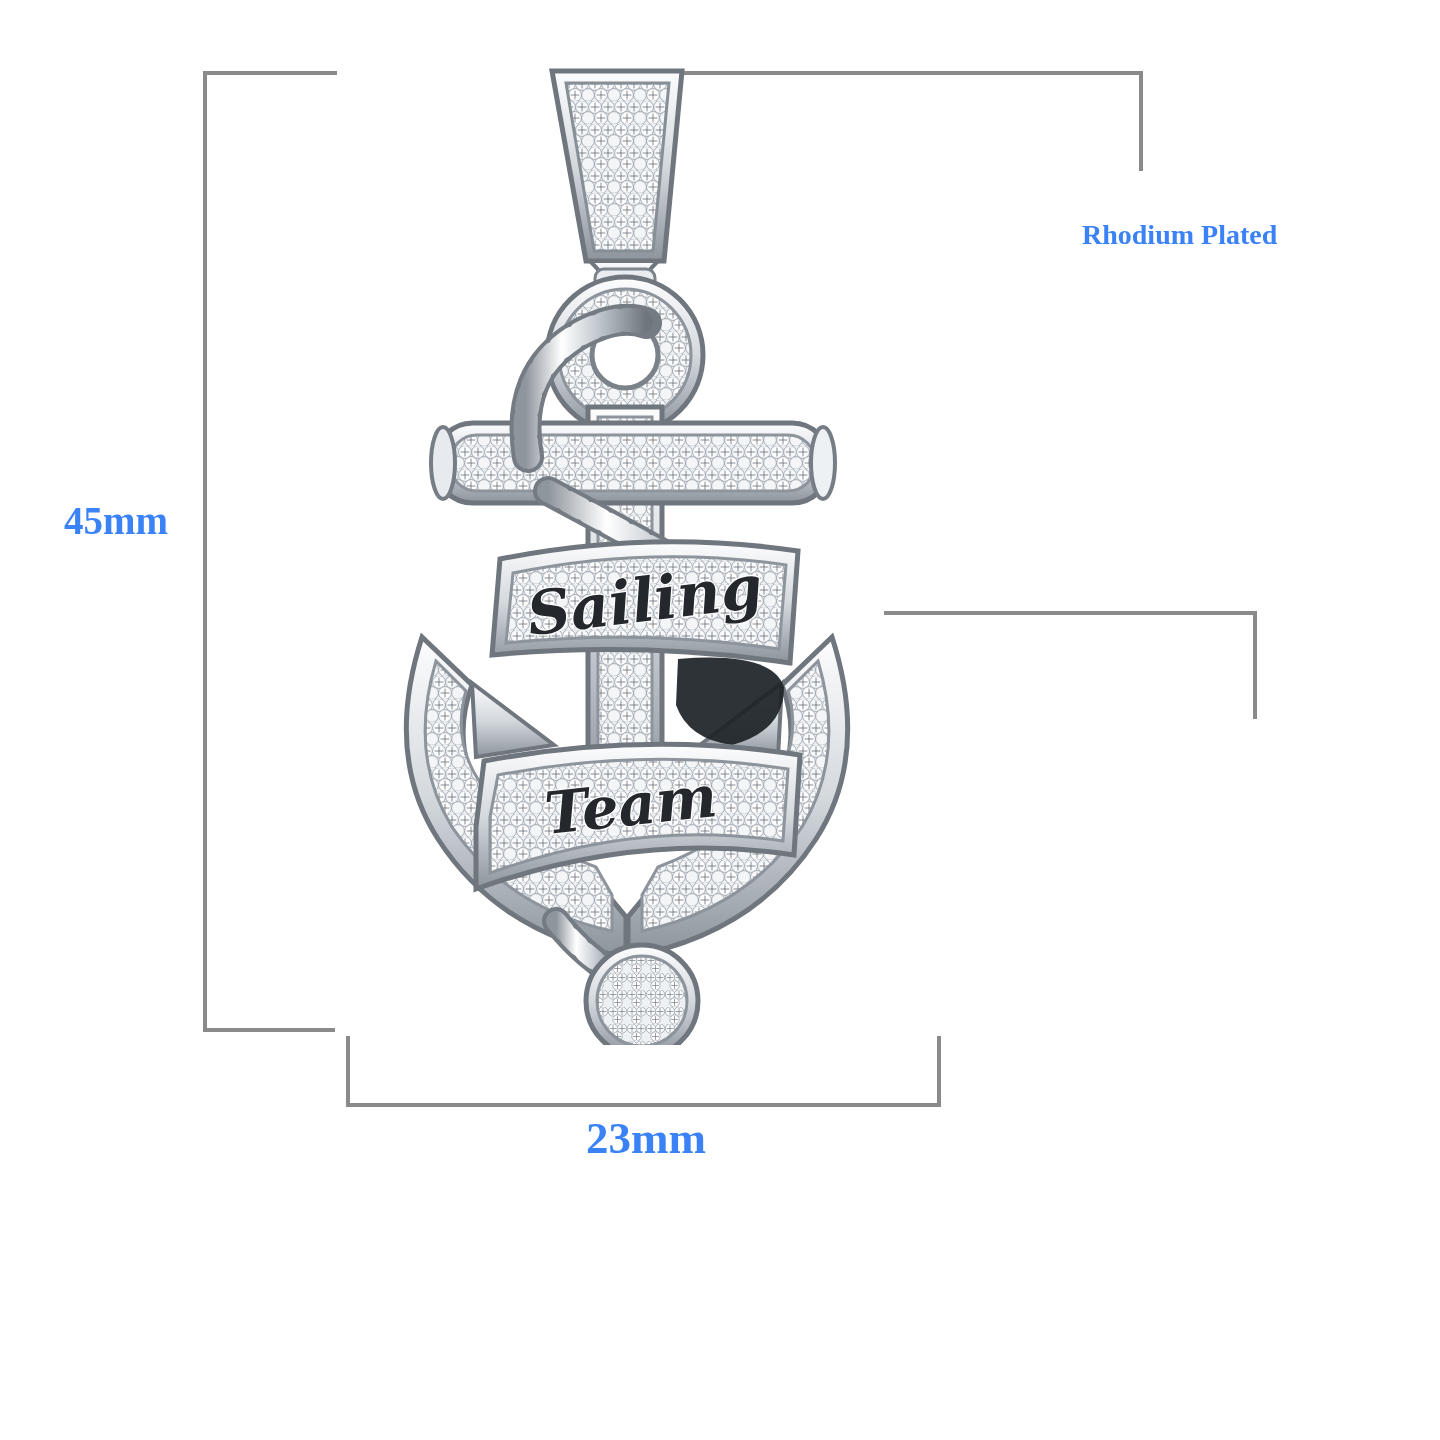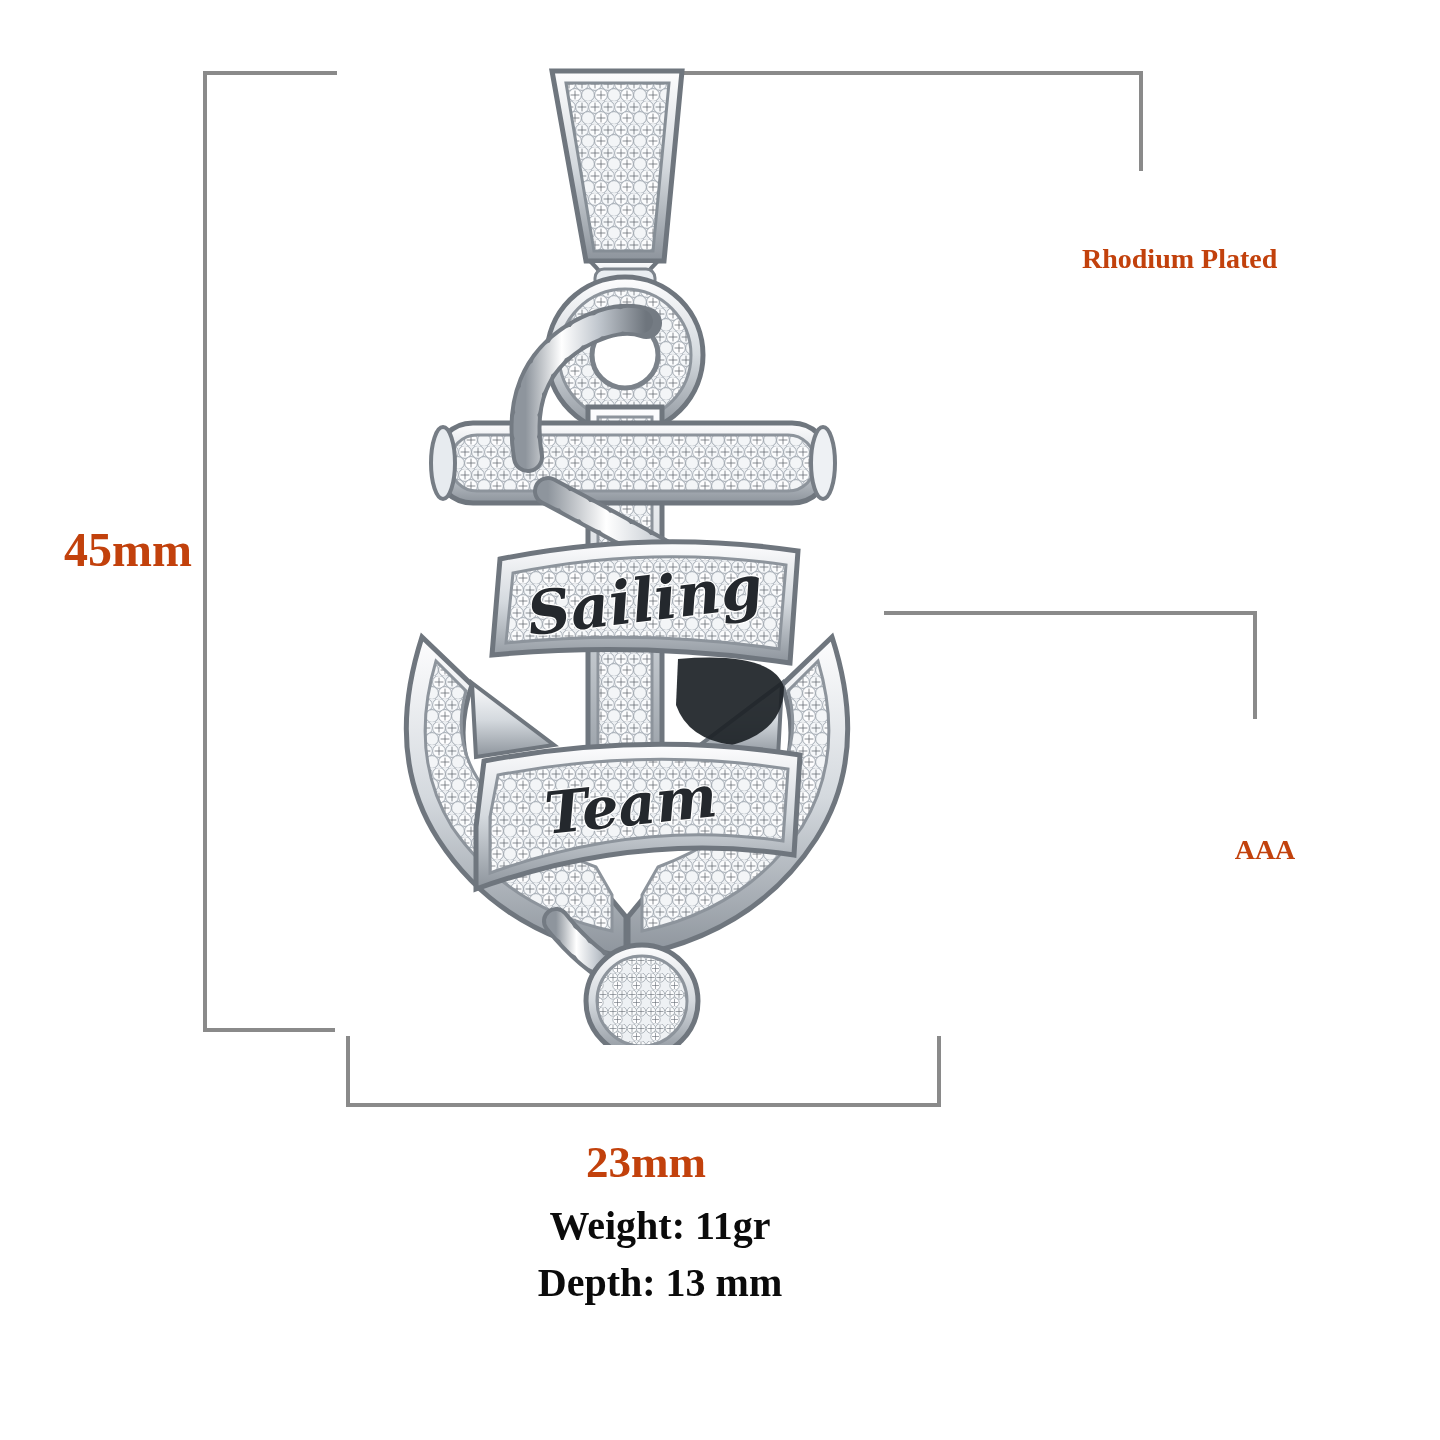--- a/index.html
+++ b/index.html
@@ -11,22 +11,22 @@
     position:relative;
   }
   .stage{position:absolute;left:0;top:0;width:1440px;height:1440px;}
 
   
   .ln{position:absolute;background:#8a8a8a;}
   .ln-h{height:4px;}
   .ln-v{width:4px;}
 
   
-  .lbl{position:absolute;color:#c2410c;font-weight:bold;white-space:pre;margin-top:24px;}
-  .lbl-45{left:64px;top:498px;font-size:48px;letter-spacing:0px;}
+  .lbl{position:absolute;color:#3b82f6;font-weight:bold;white-space:pre;}
+  .lbl-45{left:64px;top:498px;font-size:39px;letter-spacing:0px;}
   .lbl-23{left:586px;top:1112px;font-size:45px;text-align:center;}
   .lbl-rhod{left:1082px;top:219px;font-size:28px;}
   .lbl-aaa{left:1153px;top:730px;font-size:28px;width:224px;text-align:center;line-height:1.38;}
   .spec{position:absolute;left:380px;top:1198px;width:560px;text-align:center;
         font-size:40px;font-weight:bold;color:#0b0b0b;line-height:1.42;}
 
   
   .pendant{position:absolute;left:380px;top:55px;width:560px;height:990px;}
   .pendant svg{display:block;width:100%;height:100%;}
 </style>
@@ -50,27 +50,22 @@
 
   <div class="ln ln-v" style="left:346px;top:1036px;height:71px;"></div>
   <div class="ln ln-h" style="left:346px;top:1103px;width:595px;"></div>
   <div class="ln ln-v" style="left:937px;top:1036px;height:71px;"></div>
 
   <div class="lbl lbl-45">45mm</div>
   <div class="lbl lbl-23">23mm</div>
   <div class="lbl lbl-rhod">Rhodium Plated</div>
 
   <div class="lbl lbl-aaa">
-    <div>AAA</div>
   </div>
 
-  <div class="spec">
-    <div>Weight: 11gr</div>
-    <div>Depth: 13 mm</div>
-  </div>
 
   <div class="pendant">
     <svg viewBox="0 0 560 990" xmlns="http://www.w3.org/2000/svg">
       <defs>
         <linearGradient id="metal" x1="0" y1="0" x2="1" y2="1">
           <stop offset="0%" stop-color="#ffffff"></stop>
           <stop offset="35%" stop-color="#e3e7eb"></stop>
           <stop offset="62%" stop-color="#b7bec6"></stop>
           <stop offset="100%" stop-color="#7d848c"></stop>
         </linearGradient>

